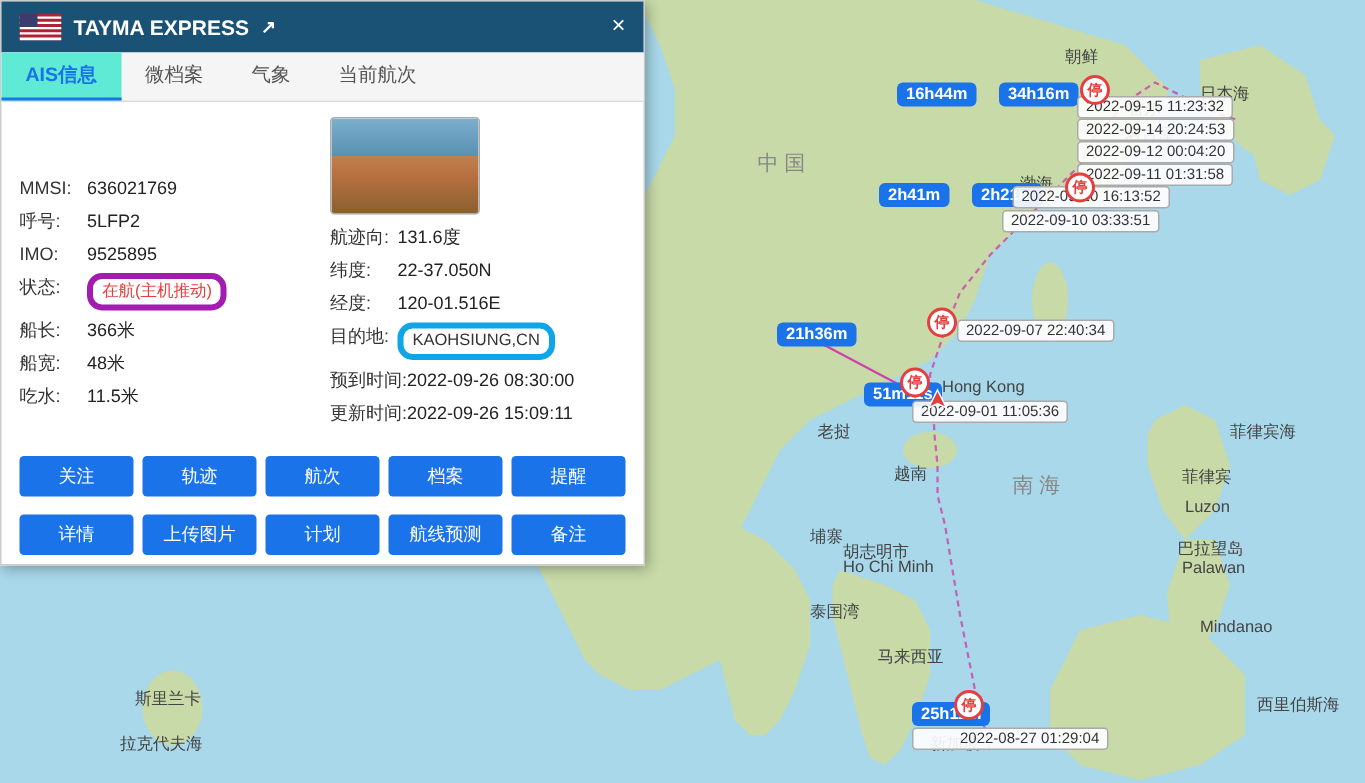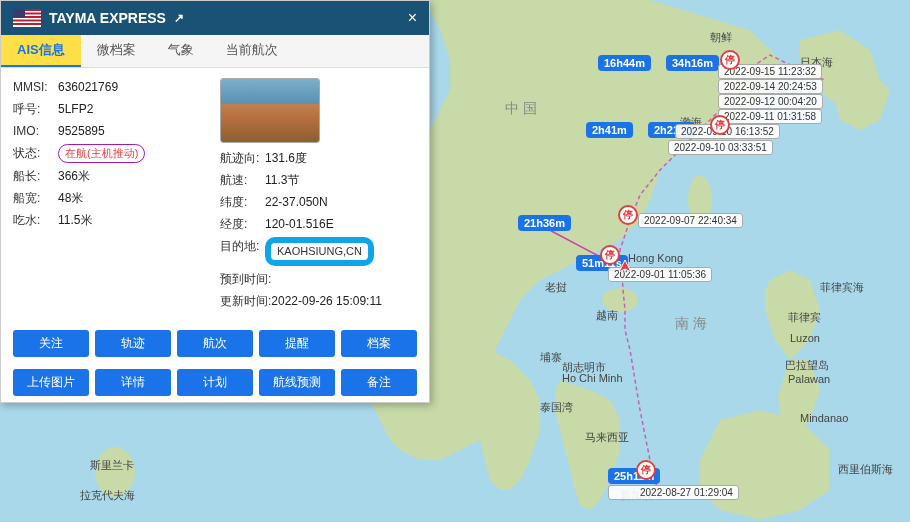--- a/index.html
+++ b/index.html
@@ -59,35 +59,36 @@
     }
 
     .tab {
       padding: 6px 16px;
       cursor: pointer;
       font-size: 13px;
       border-bottom: 2px solid transparent;
       color: #555;
     }
     .tab.active {
-      background: #fde047;
+      background: #5eead4;
       border-bottom: 2px solid #1a73e8;
       color: #1a73e8;
       font-weight: bold;
     }
 
     
     #panel-content {
       padding: 10px 12px;
       display: flex;
       gap: 10px;
     }
 
     .info-left {
       flex: 1;
+      margin-top: 38px;
     }
 
     .info-right {
       flex: 1;
     }
 
     .ship-photo {
       width: 100px;
       height: 65px;
       background: linear-gradient(135deg, #8bbbd6 30%, #c9a87c 60%, #d4956a 80%);
@@ -116,30 +117,30 @@
       color: #333;
       min-width: 45px;
       flex-shrink: 0;
     }
 
     .info-value {
       color: #222;
     }
 
     .status-badge {
-      border: 1px solid #a21caf;
+      border: 4px solid #a21caf;
       border-radius: 10px;
       padding: 0 6px;
       color: #e53e3e;
       font-size: 11px;
       text-align: center;
     }
 
     .dest-badge {
-      border: 6px solid #0ea5e9;
+      border: 4px solid #0ea5e9;
       border-radius: 10px;
       padding: 0 6px;
       color: #333;
       font-size: 11px;
     }
 
     
     #btn-row1, #btn-row2 {
       display: flex;
       gap: 6px;
@@ -381,53 +382,50 @@
 
       <div class="ship-photo">
         <div class="ship-photo-inner"></div>
       </div>
 
       <div class="info-row">
         <span class="info-label">航迹向:</span>
         <span class="info-value">131.6度</span>
       </div>
       <div class="info-row">
-        <span class="info-label">航速:</span>
-        <span class="info-value">11.3节</span>
-      </div>
-      <div class="info-row">
         <span class="info-label">纬度:</span>
         <span class="info-value">22-37.050N</span>
       </div>
       <div class="info-row">
         <span class="info-label">经度:</span>
         <span class="info-value">120-01.516E</span>
       </div>
       <div class="info-row">
         <span class="info-label">目的地:</span>
         <span class="dest-badge">KAOHSIUNG,CN</span>
       </div>
       <div class="info-row">
         <span class="info-label">预到时间:</span>
+        <span class="info-value">2022-09-26 08:30:00</span>
       </div>
       <div class="info-row">
         <span class="info-label">更新时间:</span>
         <span class="info-value">2022-09-26 15:09:11</span>
       </div>
     </div>
   </div>
 
   <div id="btn-row1">
     <button class="action-btn">关注</button>
     <button class="action-btn">轨迹</button>
     <button class="action-btn">航次</button>
+    <button class="action-btn">档案</button>
     <button class="action-btn">提醒</button>
-    <button class="action-btn">档案</button>
   </div>
 
   <div id="btn-row2">
+    <button class="action-btn">详情</button>
     <button class="action-btn">上传图片</button>
-    <button class="action-btn">详情</button>
     <button class="action-btn">计划</button>
     <button class="action-btn">航线预测</button>
     <button class="action-btn">备注</button>
   </div>
 </div>
 
 </body></html>

